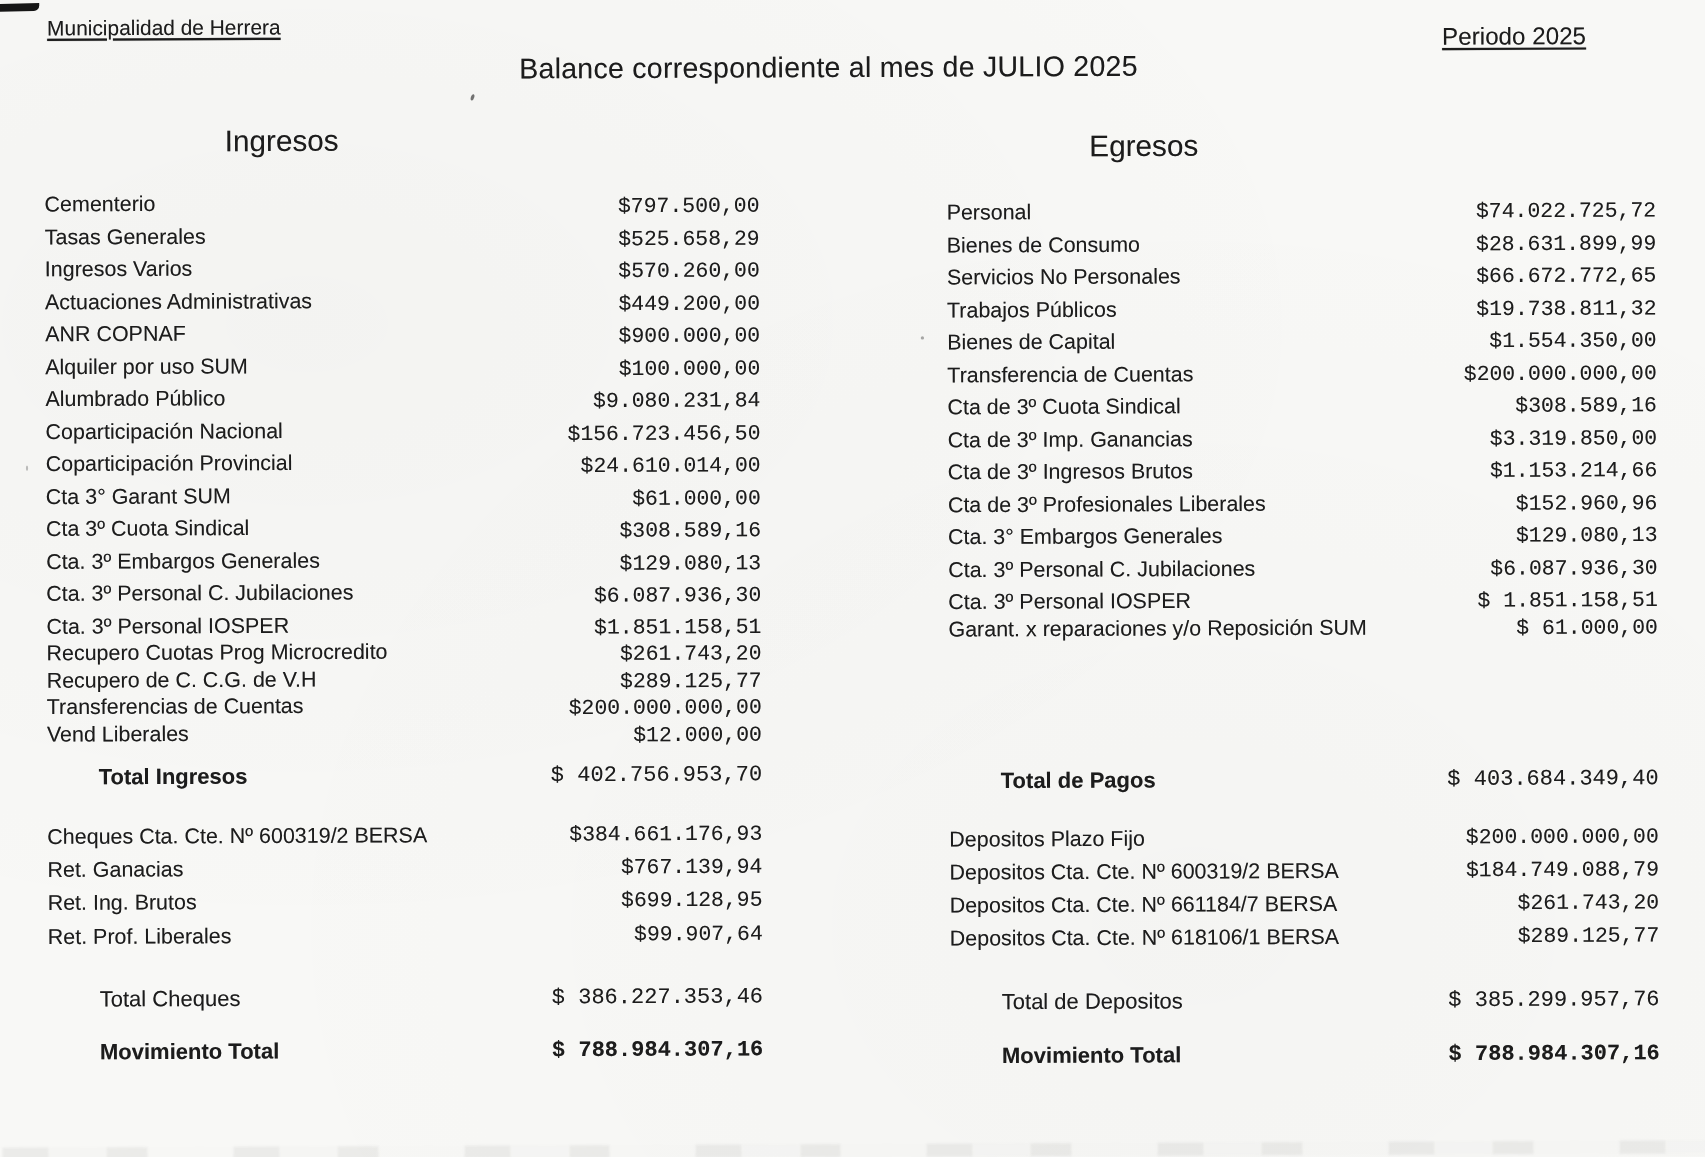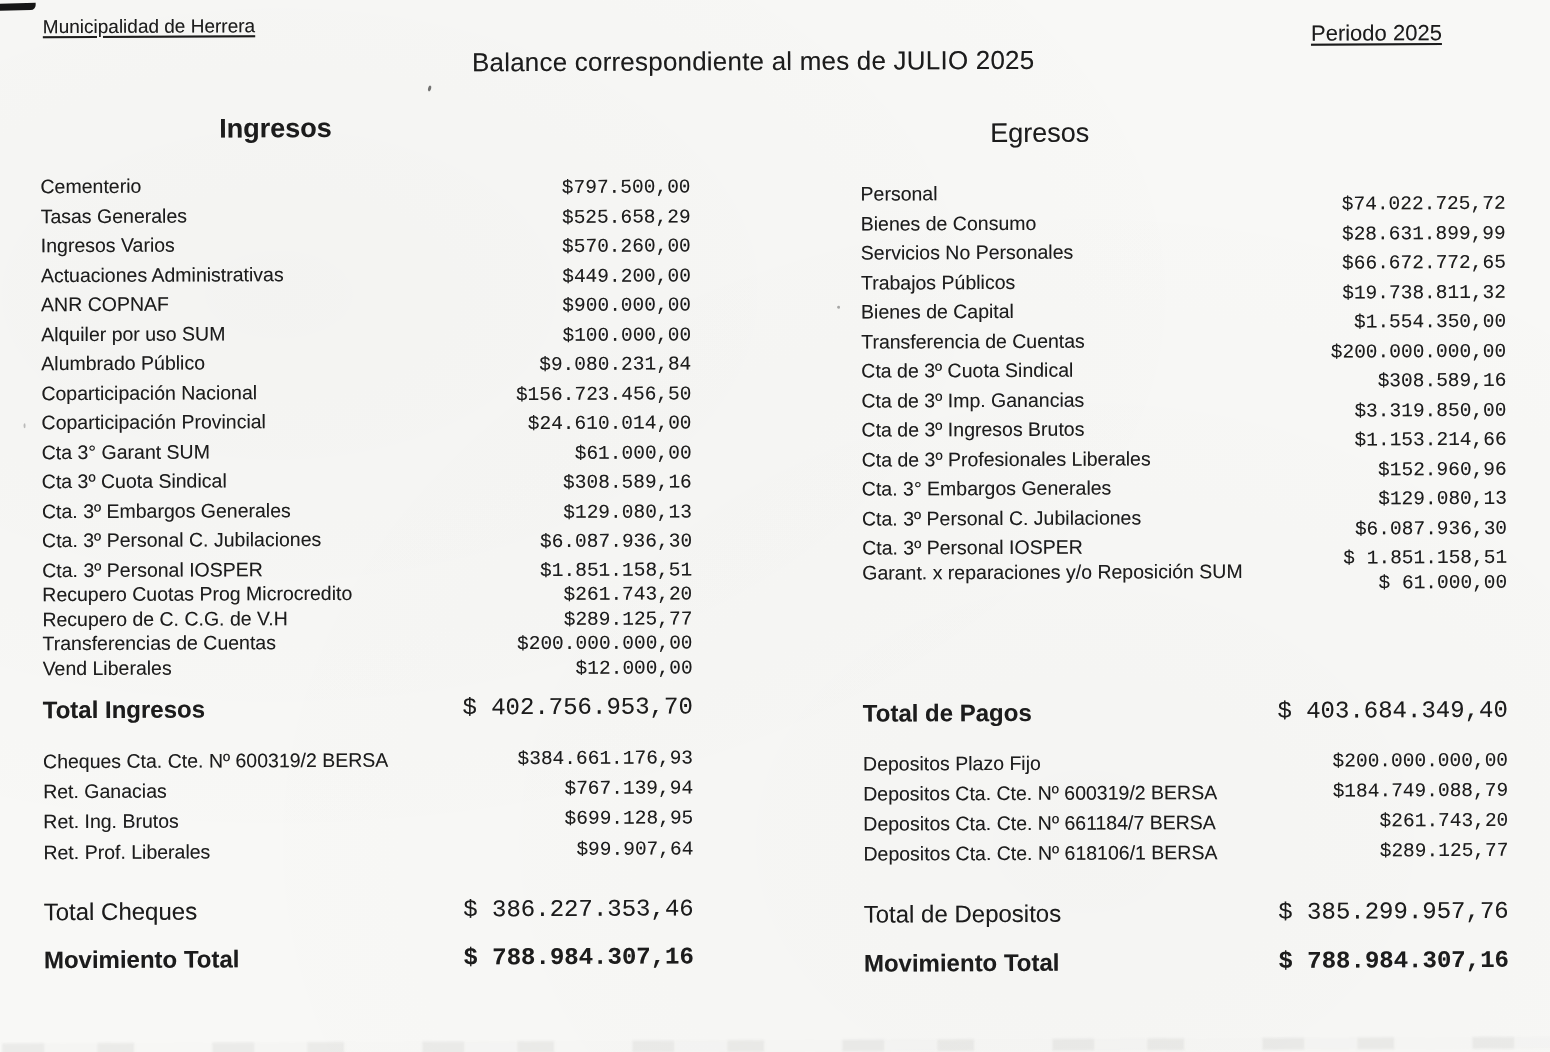--- a/index.html
+++ b/index.html
@@ -30,39 +30,39 @@
   .period{
     position:absolute;right:106px;top:23px;
     font-size:22px;
     text-decoration:underline;text-underline-offset:3px;text-decoration-thickness:1.5px;
   }
   .title{
     position:absolute;left:474px;top:46px;
     font-size:26px;letter-spacing:0.2px;
   }
   .col-header{position:absolute;font-size:27px;}
-  .ingresos-header{left:221px;top:111px;font-weight:bold;}
+  .ingresos-header{left:206px;top:111px;}
   .egresos-header{left:992px;top:119px;}
 
   .list{position:absolute;}
   .left-list{left:42px;top:172px;width:650px;}
   .right-list{left:862px;top:183px;width:645px;}
   .row{display:flex;justify-content:space-between;align-items:flex-start;}
   .left-list .main .row{height:29.5px;}
   .left-list .tight .row{height:24.6px;}
   .right-list .main .row{height:29.5px;}
   .right-list .tight .row{height:25.4px;}
   .lbl,.val{font-size:19.5px;white-space:nowrap;}
   .val{text-align:right;font-family:Liberation Mono, monospace;}
   .left-list .main .val{transform:translateY(4px);}
   .left-list .tight .val{transform:translateY(3px);}
-  .right-list .val{transform:translateY(1px);margin-top:12px;}
+  .right-list .val{transform:translateY(1px);}
 
   .line{position:absolute;display:flex;justify-content:space-between;}
-  .line .lbl,.line .val{font-size:24px;}
+  .line .lbl,.line .val{font-size:20px;margin-left:47px;}
   .bold{font-weight:700;}
   #total-ingresos{left:42px;top:693px;width:650px;}
   #cheques-list{left:42px;top:747px;width:650px;}
   #cheques-list .row{height:30.2px;}
   #total-cheques{left:42px;top:895px;width:650px;}
   #mov-left{left:42px;top:943px;width:650px;}
   #total-pagos{left:862px;top:700px;width:645px;}
   #depositos-list{left:862px;top:753px;width:645px;}
   #depositos-list .row{height:30px;}
   #total-depositos{left:862px;top:901px;width:645px;}

